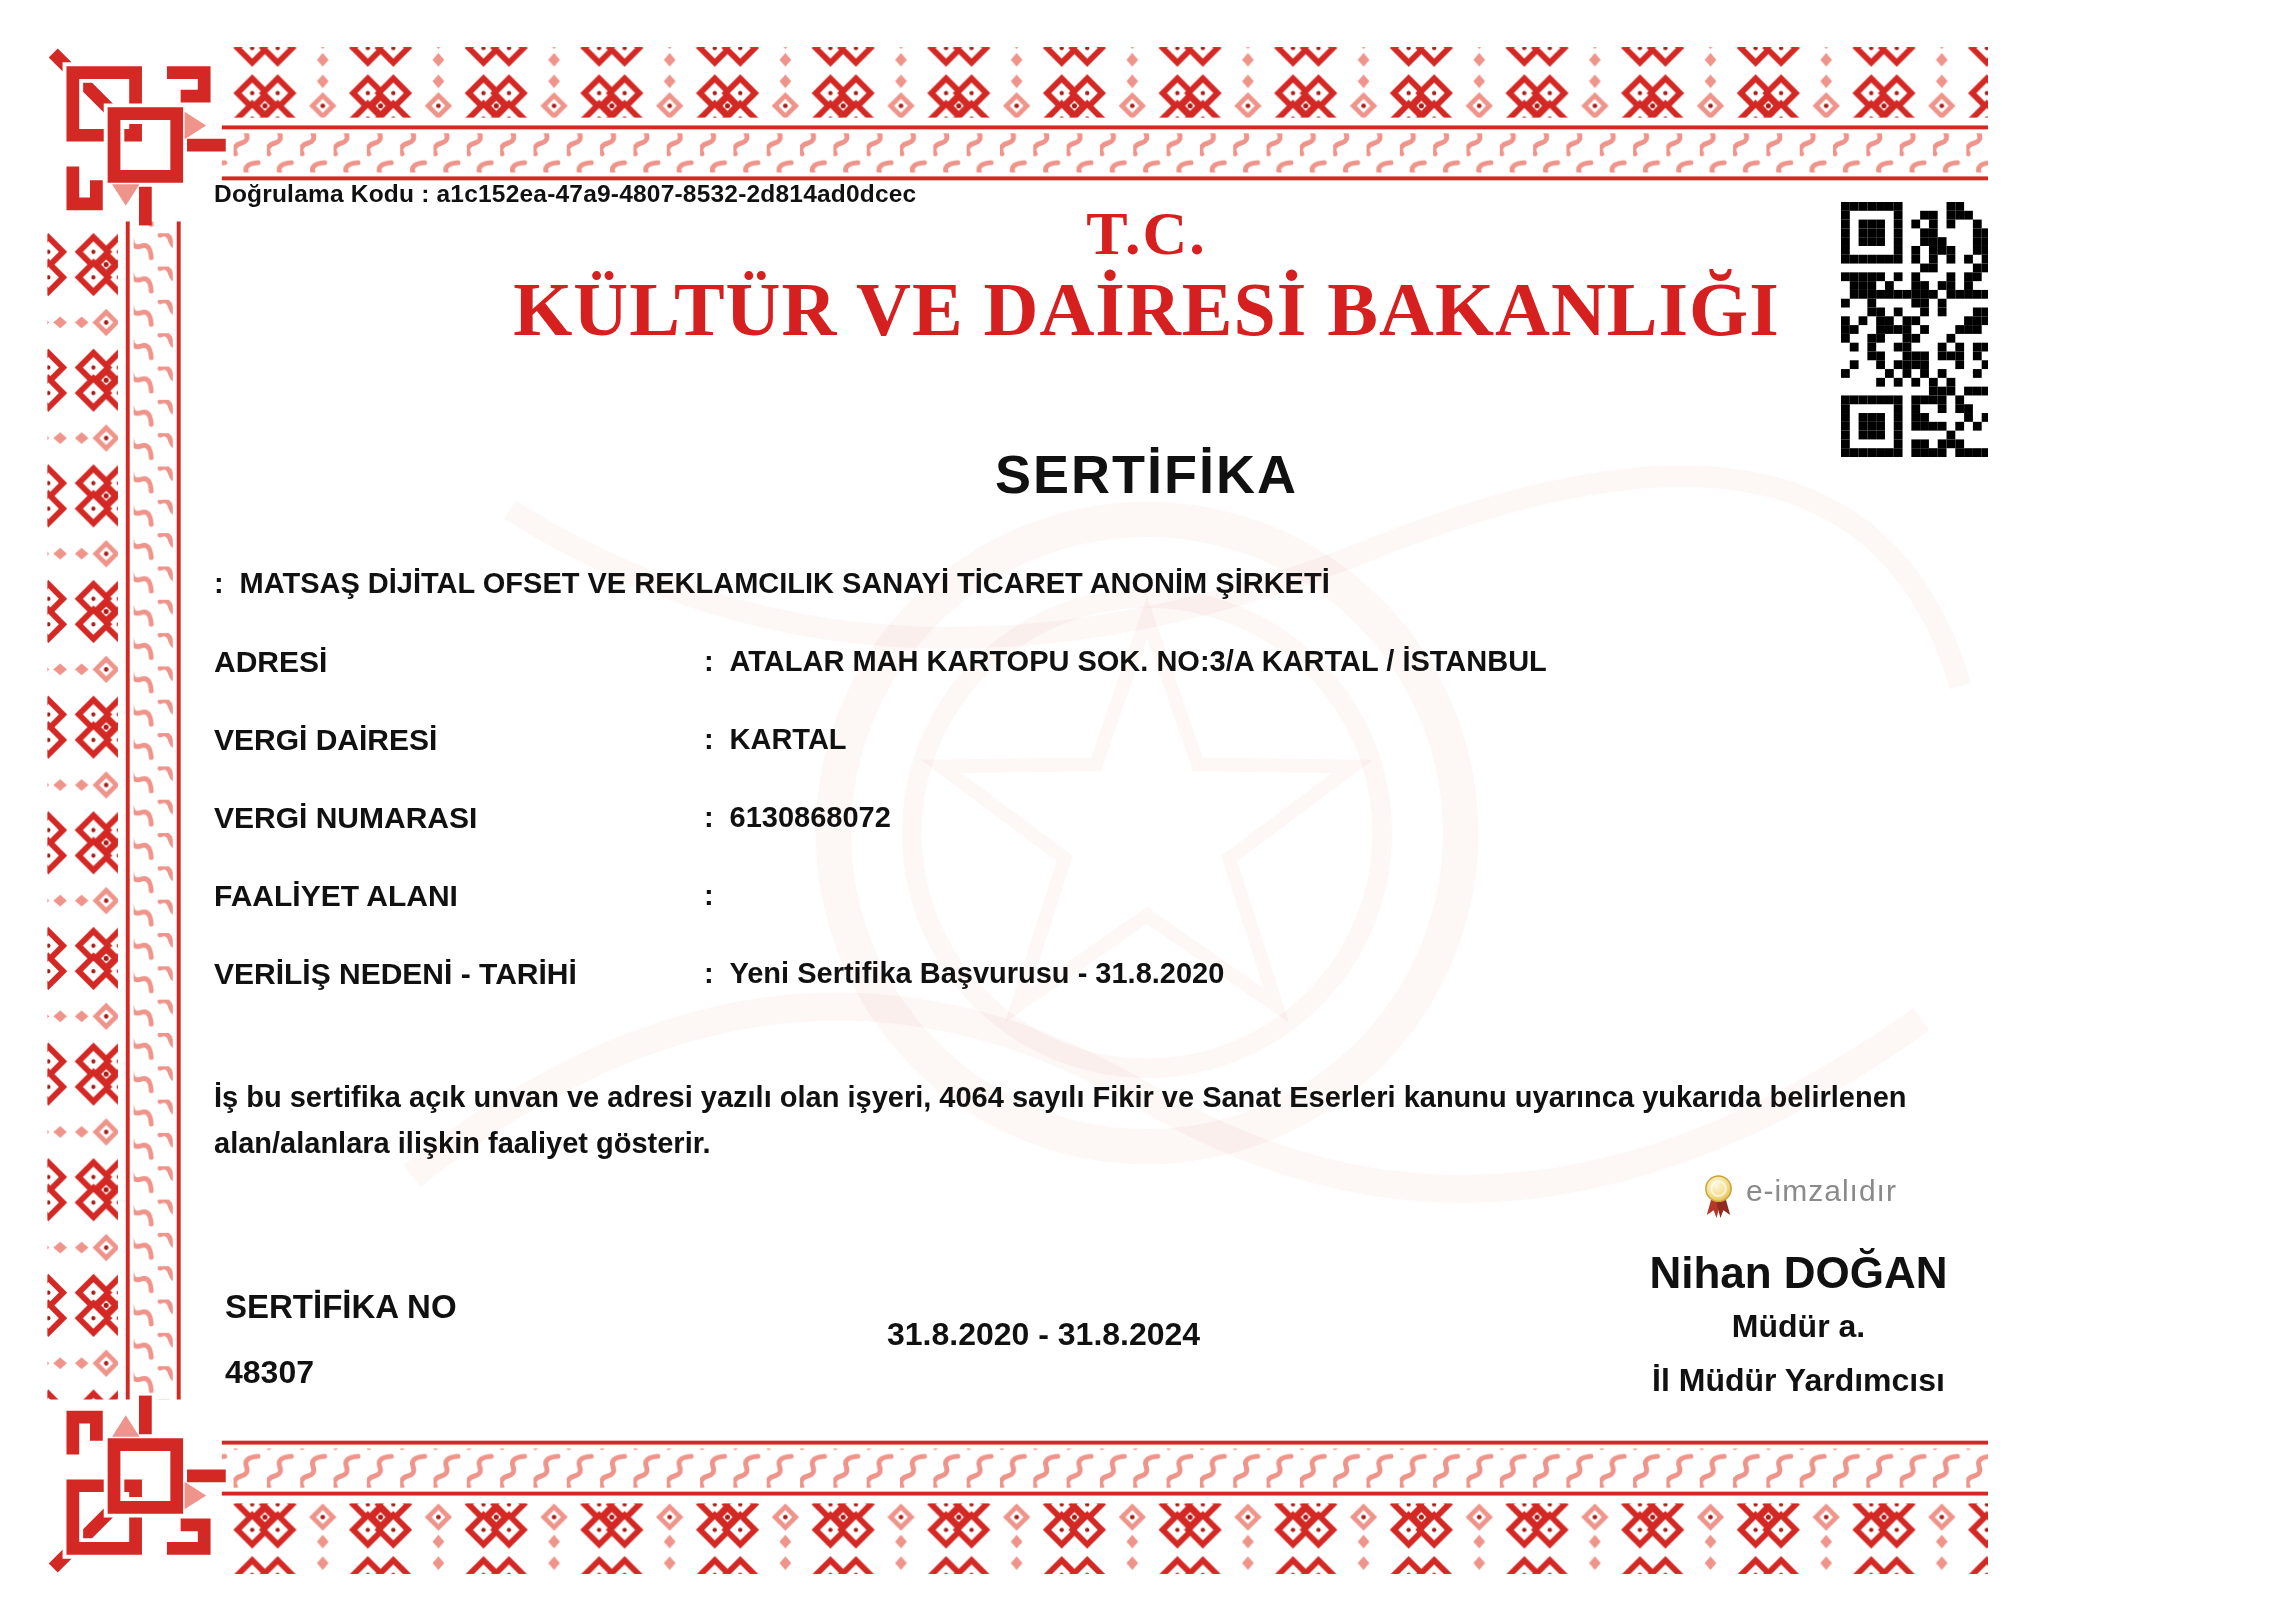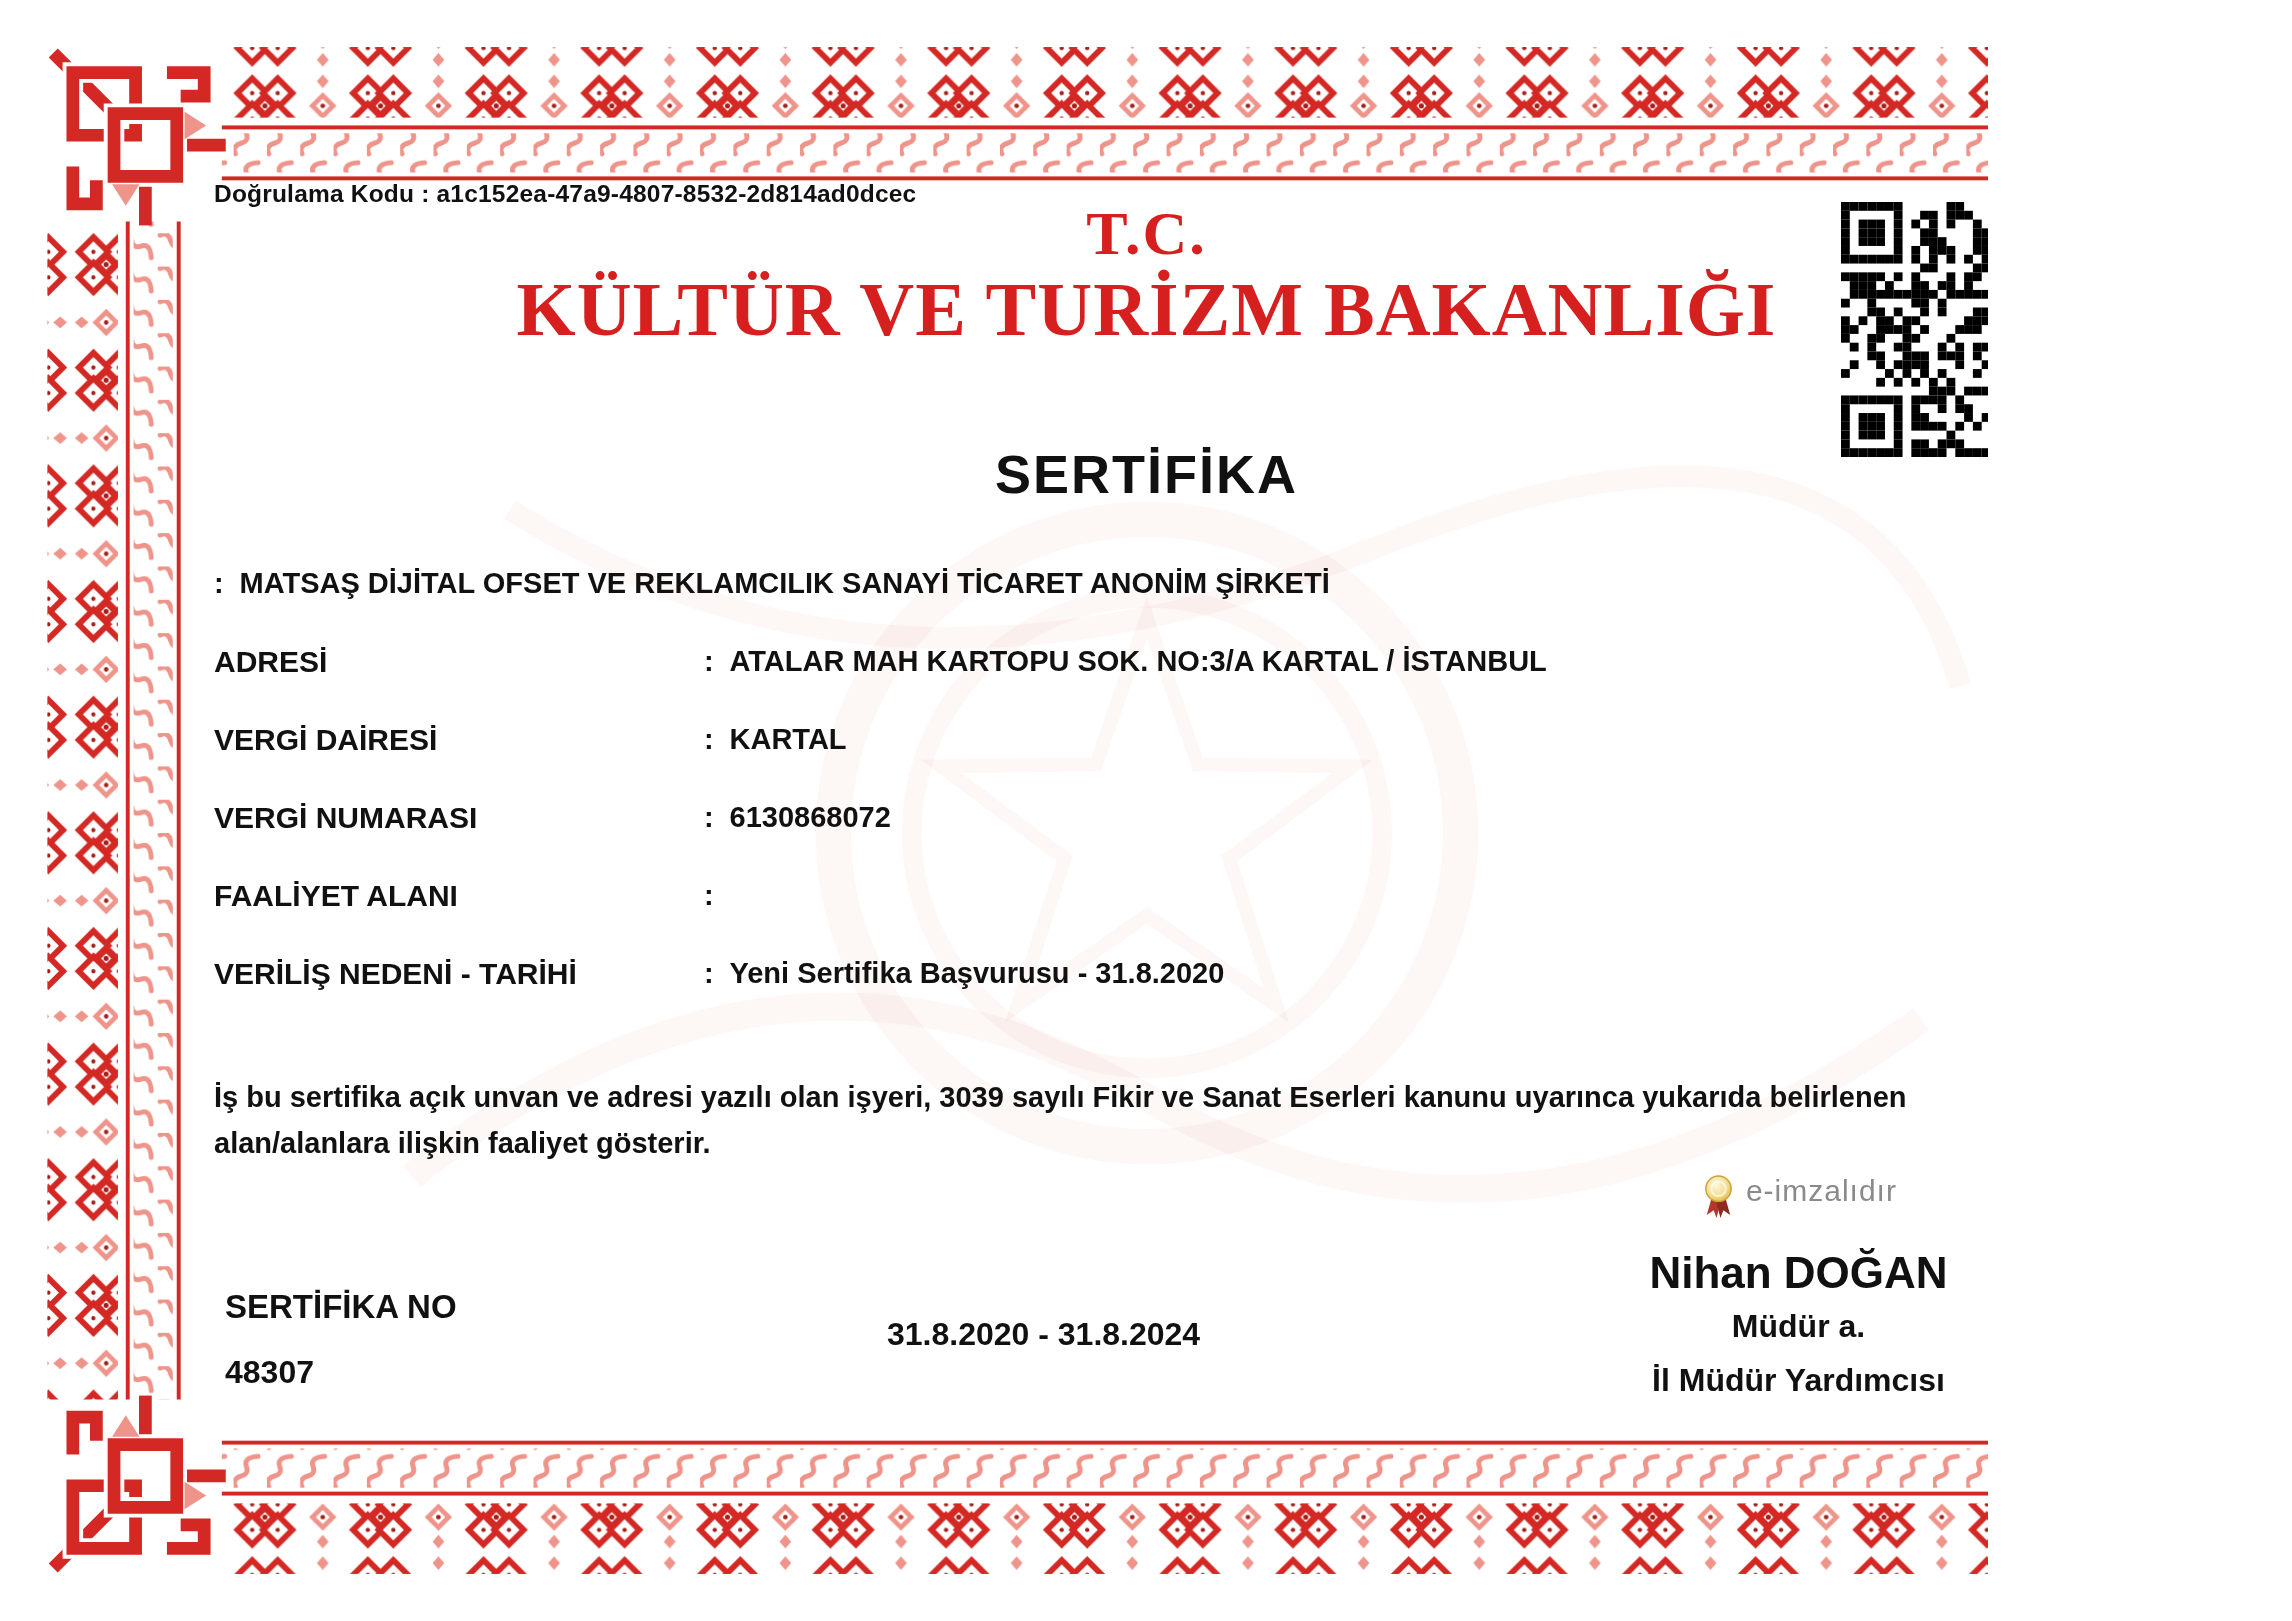--- a/index.html
+++ b/index.html
@@ -152,21 +152,21 @@
     <use href="#corner" transform="translate(30,30)"></use>
     <use href="#corner" transform="translate(2309,30) scale(-1,1)"></use>
     <use href="#corner" transform="translate(30,1624) scale(1,-1)"></use>
     <use href="#corner" transform="translate(2309,1624) scale(-1,-1)"></use>
   </svg>
 
   <div class="verify">Doğrulama Kodu : a1c152ea-47a9-4807-8532-2d814ad0dcec</div>
 
   <div class="header">
     <div class="tc">T.C.</div>
-    <div class="ministry">KÜLTÜR VE TURİZM BAKANLIĞI</div>
+    <div class="ministry">KÜLTÜR VE DAİRESİ BAKANLIĞI</div>
   </div>
 
   <svg class="qr" id="qr" viewBox="0 0 261 261">
       <rect width="261" height="261" fill="#fff"></rect>
       <rect x="0" y="0" width="9" height="9" fill="#000"></rect>
       <rect x="9" y="0" width="9" height="9" fill="#000"></rect>
       <rect x="18" y="0" width="9" height="9" fill="#000"></rect>
       <rect x="27" y="0" width="9" height="9" fill="#000"></rect>
       <rect x="36" y="0" width="9" height="9" fill="#000"></rect>
       <rect x="45" y="0" width="9" height="9" fill="#000"></rect>
@@ -616,21 +616,21 @@
       <div class="sep">:</div>
     </div>
     <div class="row">
       <div class="lbl">VERİLİŞ NEDENİ - TARİHİ</div>
       <div class="sep">:</div>
       <div class="val">Yeni Sertifika Başvurusu - 31.8.2020</div>
     </div>
   </div>
 
   <div class="statement">
-    <div>İş bu sertifika açık unvan ve adresi yazılı olan işyeri, 3039 sayılı Fikir ve Sanat Eserleri kanunu uyarınca yukarıda belirlenen</div>
+    <div>İş bu sertifika açık unvan ve adresi yazılı olan işyeri, 4064 sayılı Fikir ve Sanat Eserleri kanunu uyarınca yukarıda belirlenen</div>
     <div>alan/alanlara ilişkin faaliyet gösterir.</div>
   </div>
 
   <div class="fcol col1">
     <div class="flabel">SERTİFİKA NO</div>
     <div class="fvalue">48307</div>
   </div>
 
   <div class="fcol col2">
     <div class="fvalue">31.8.2020 - 31.8.2024</div>

